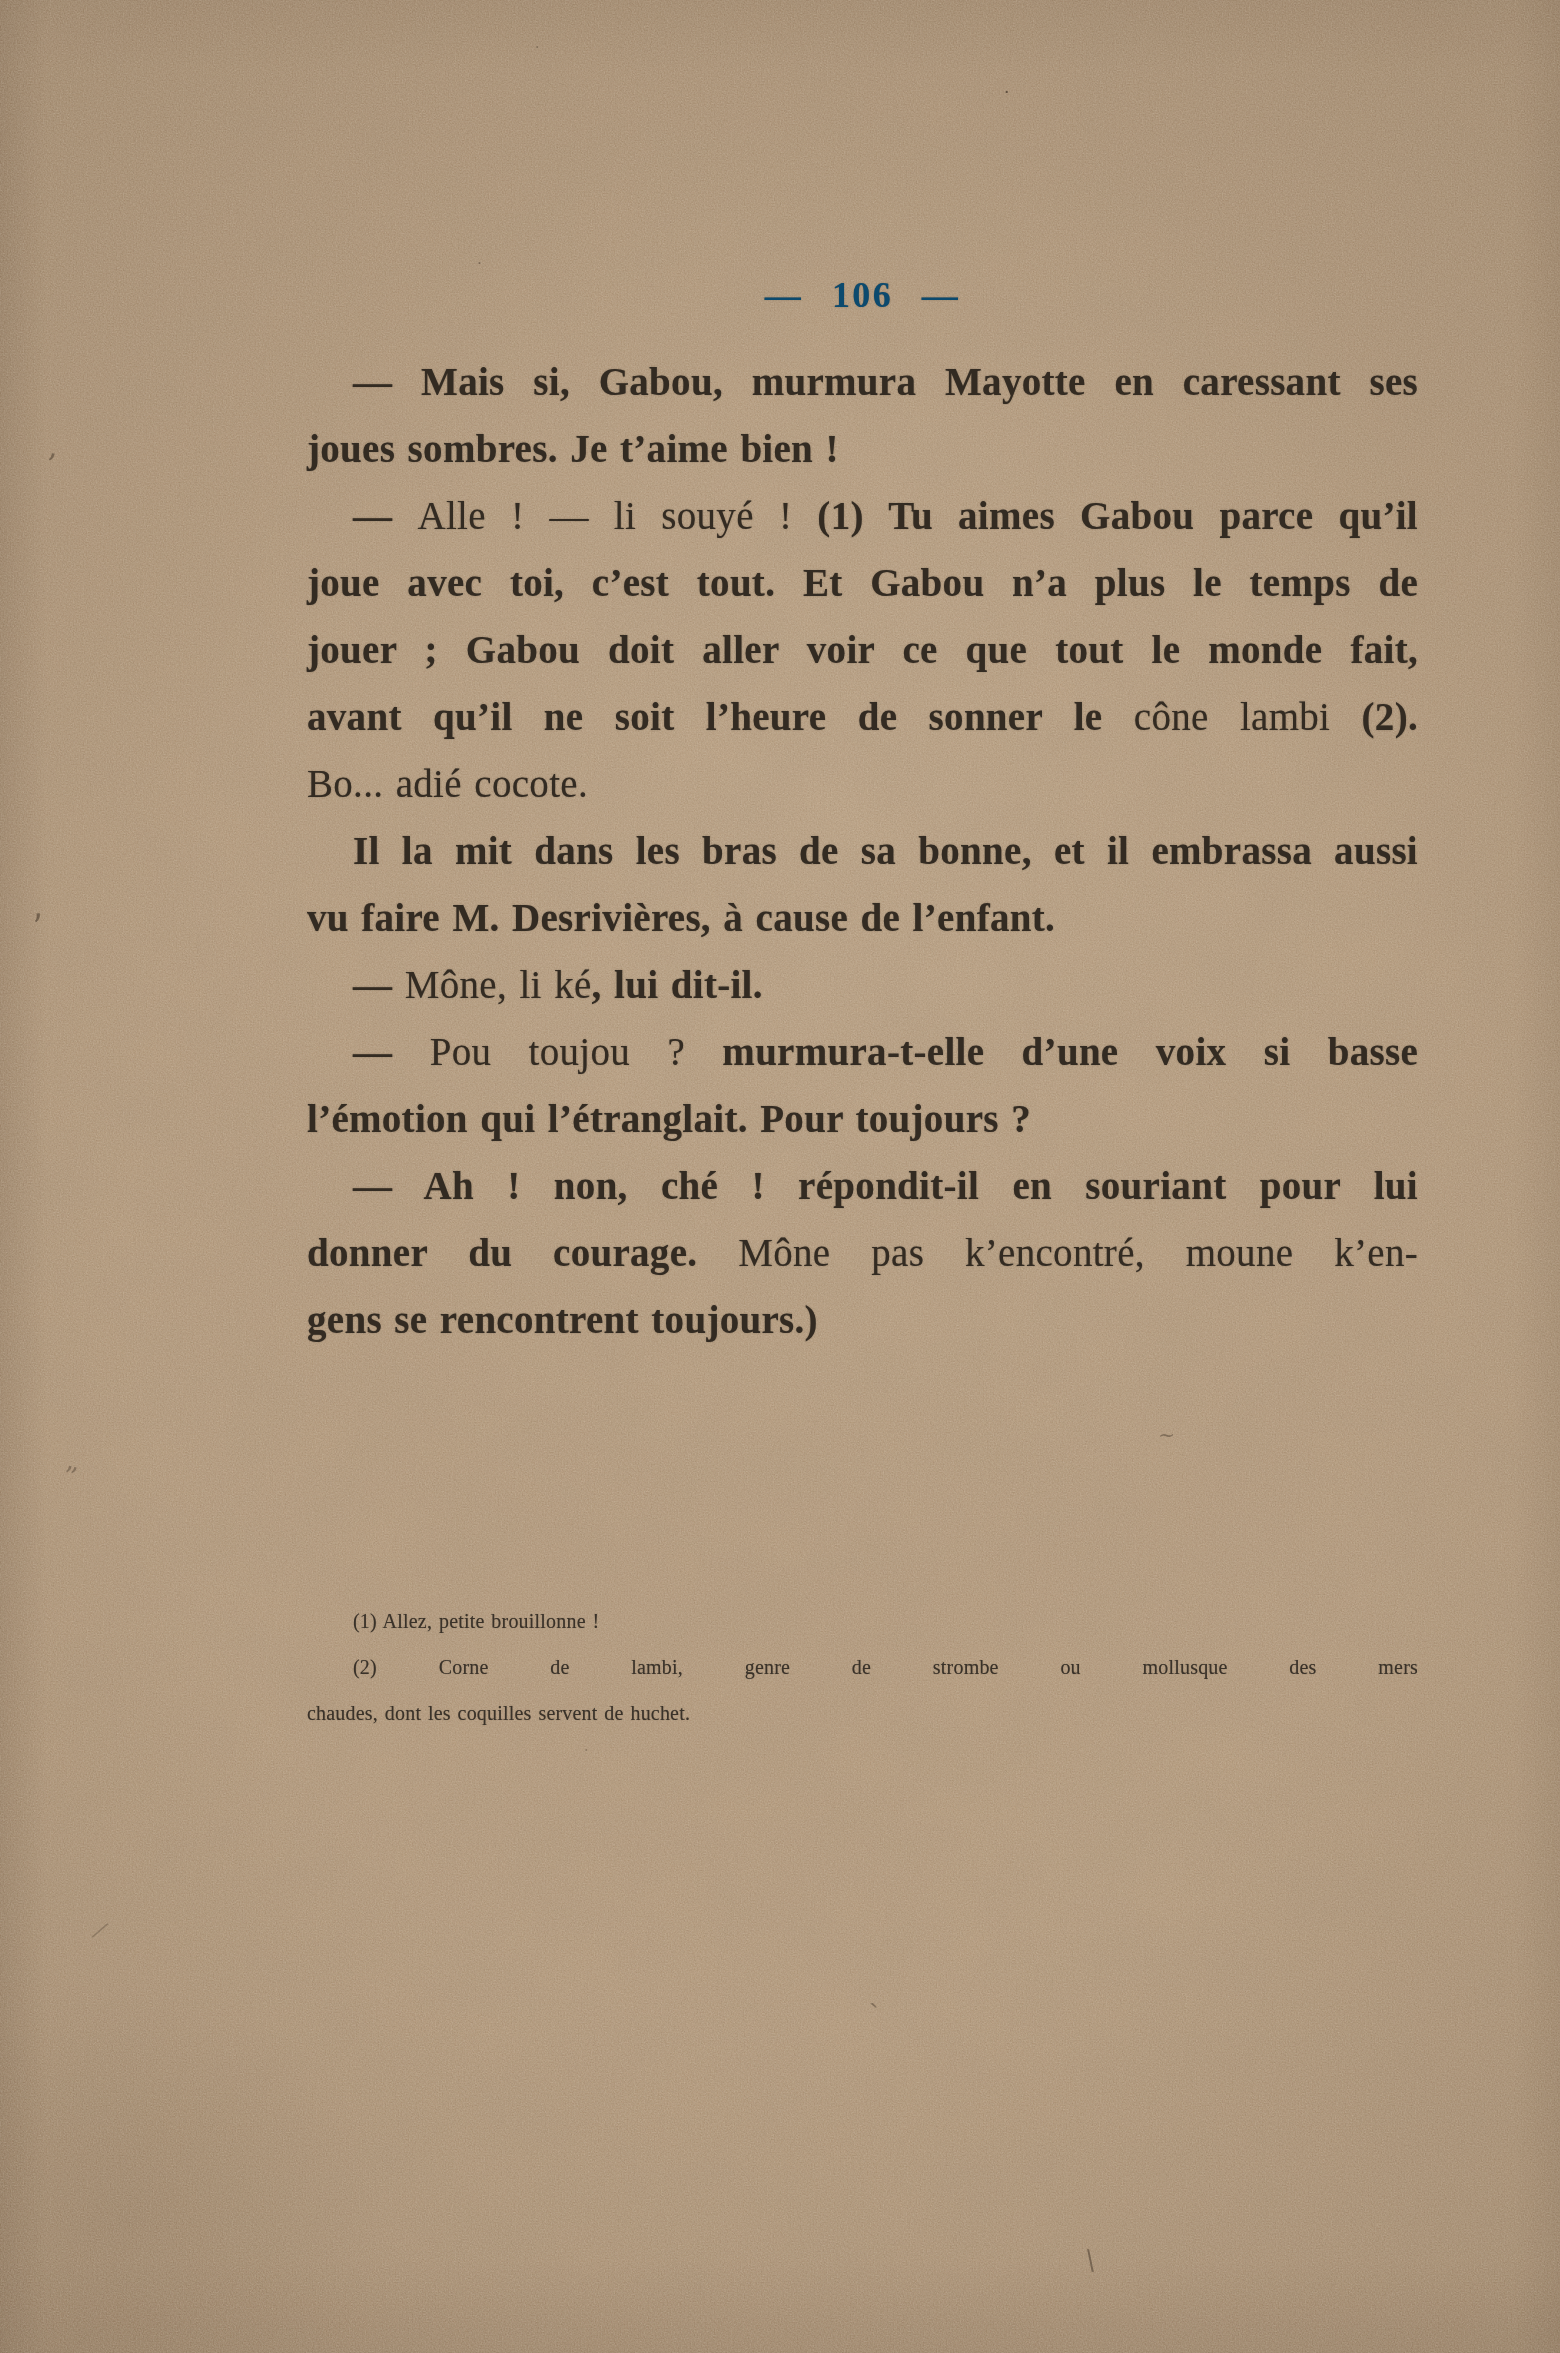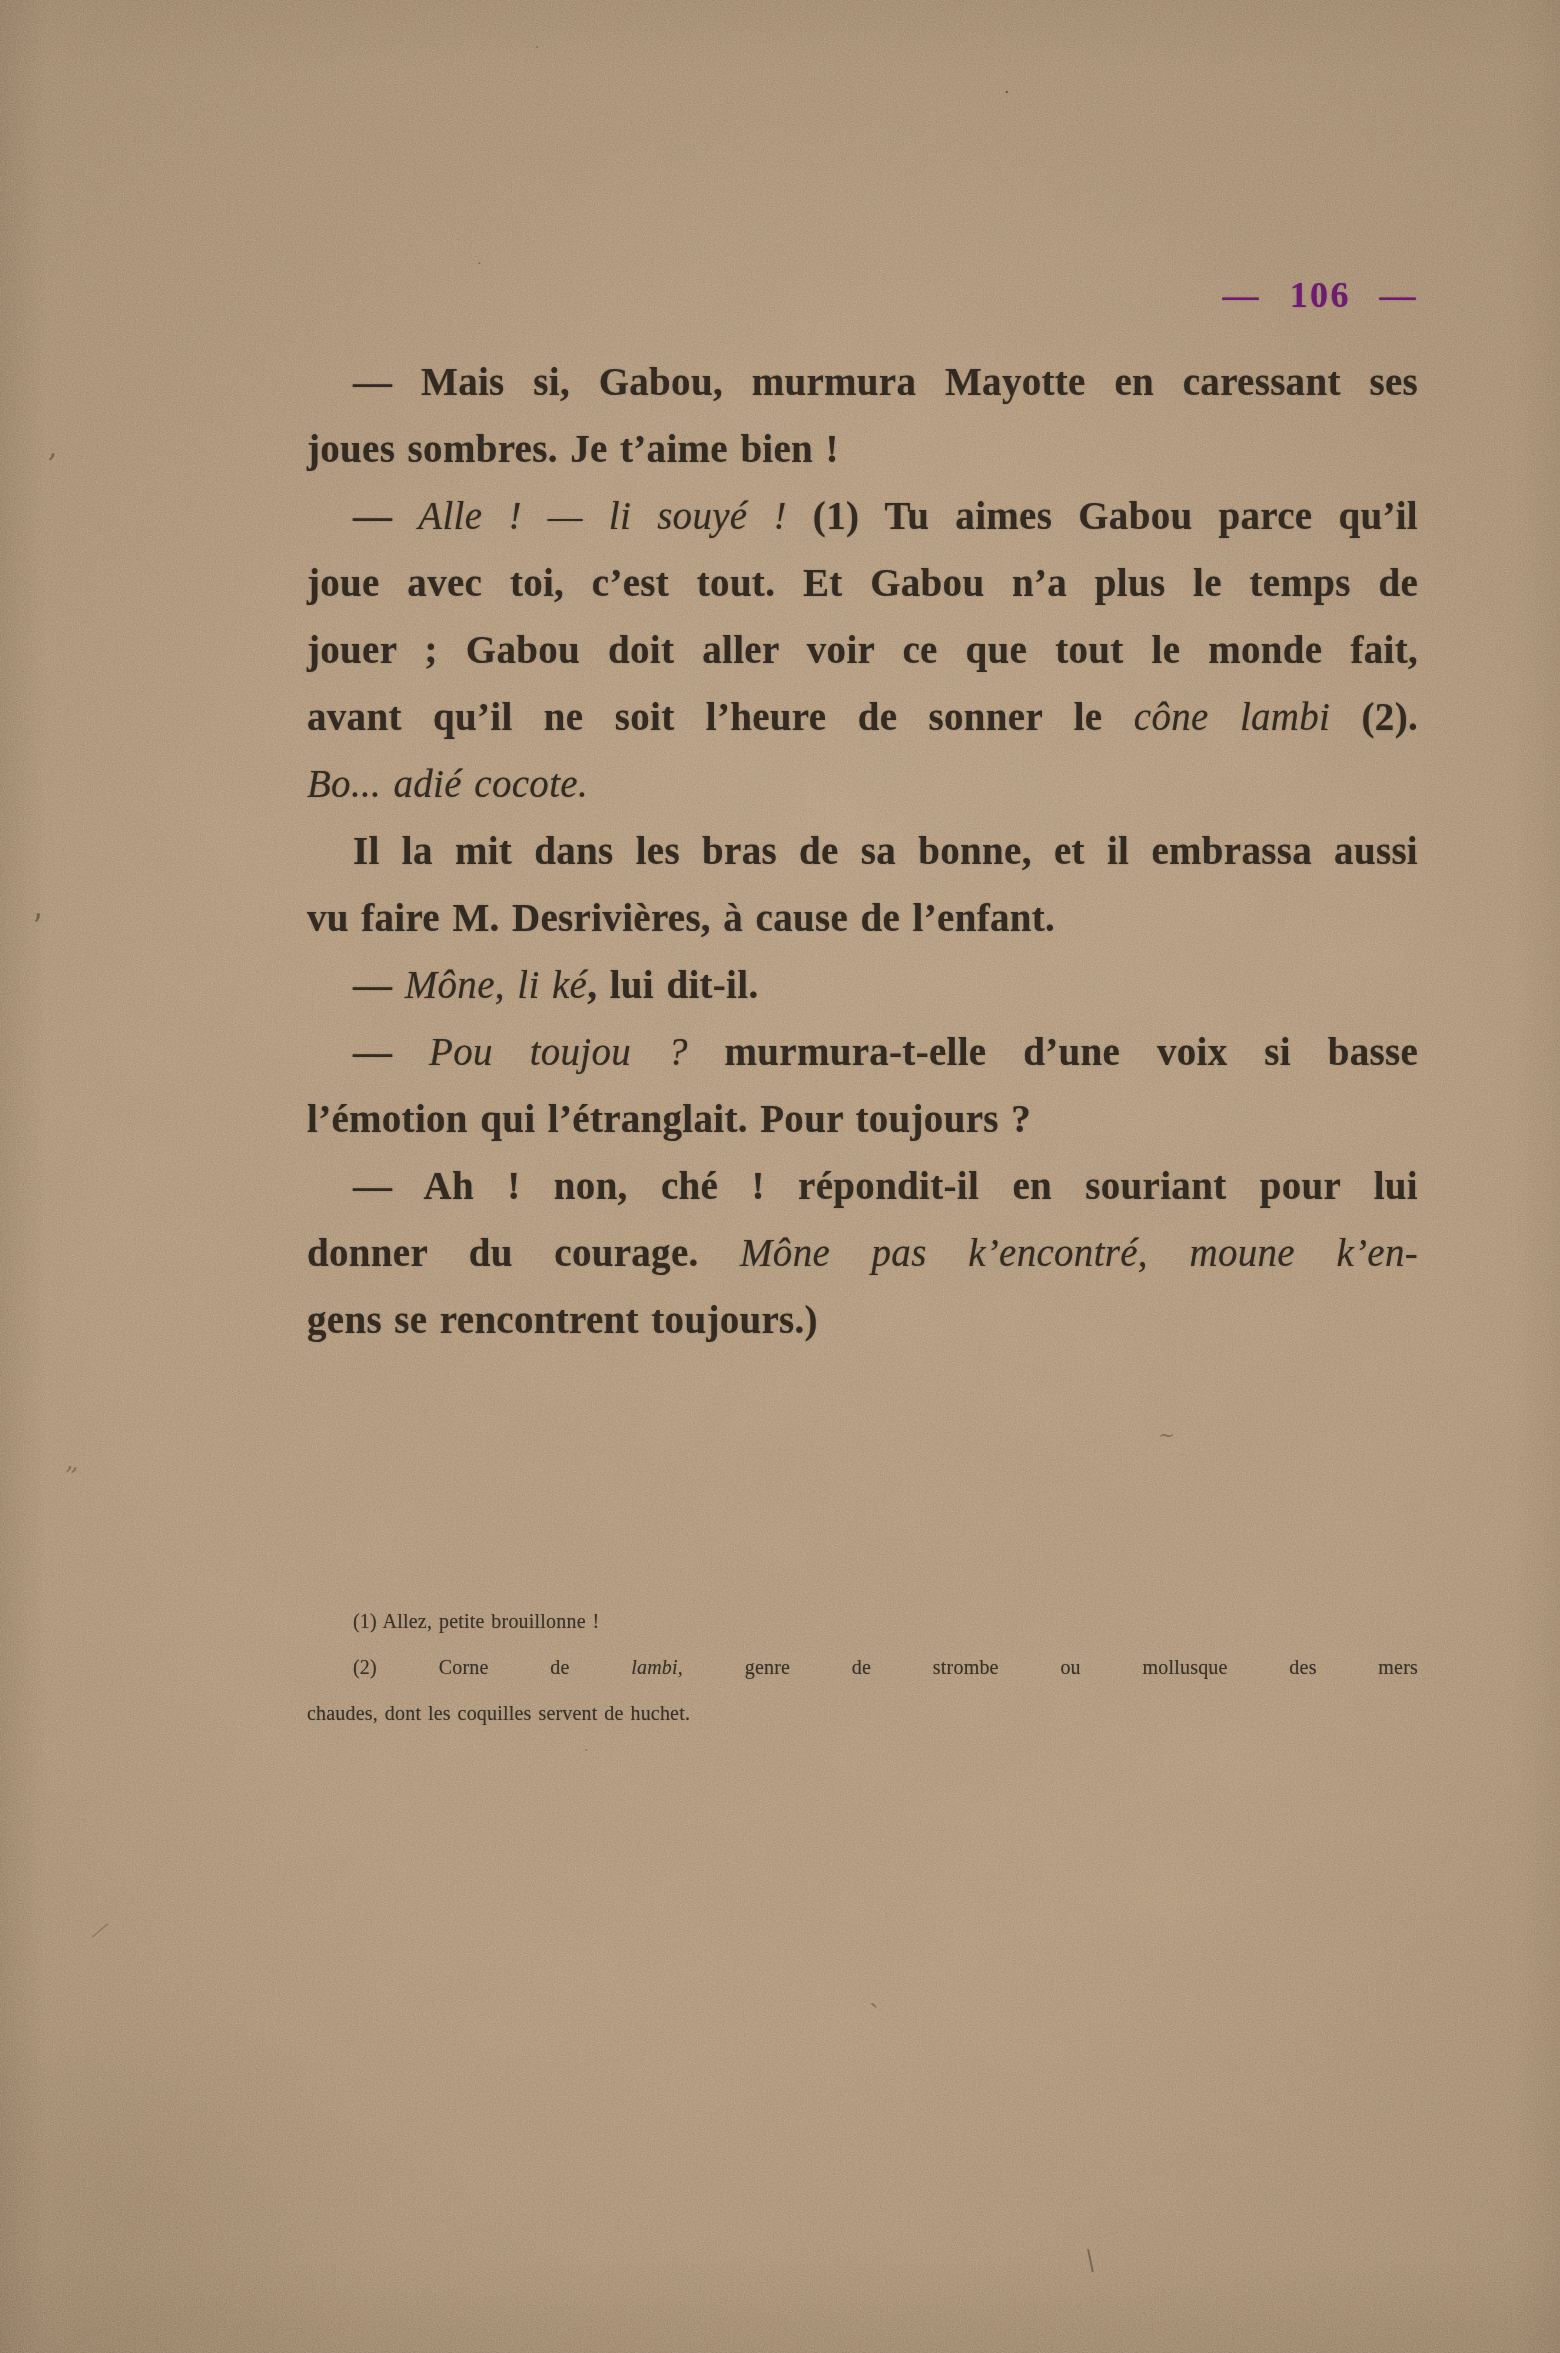--- a/index.html
+++ b/index.html
@@ -19,45 +19,45 @@
       radial-gradient(30% 16% at 70% 78%, rgba(200,175,140,0.07), rgba(200,175,140,0) 70%),
       linear-gradient(90deg, rgba(62,42,26,0.16), rgba(62,42,26,0) 3%),
       linear-gradient(270deg, rgba(62,42,26,0.11), rgba(62,42,26,0) 3%),
       linear-gradient(0deg, rgba(62,42,26,0.12), rgba(62,42,26,0) 4%),
       linear-gradient(180deg, rgba(62,42,26,0.07), rgba(62,42,26,0) 3%);
   }
   .texture { position:absolute; inset:0; width:100%; height:100%; pointer-events:none; }
 
   .page-header {
     position:absolute; top:272px; left:307px; width:1111px;
-    text-align:right;
+    text-align:center;
     font-size:36px; font-weight:700; line-height:47px;
     letter-spacing:2.4px; word-spacing:17.3px;
-    color:#701a75;
+    color:#0c4a6e;
     text-shadow:0 0 1.2px rgba(59,51,42,0.55);
   }
 
   .body-text {
     position:absolute; top:348px; left:307px; width:1111px;
     font-size:39px; font-weight:700; line-height:67px;
     color:#332b22;
     letter-spacing:0.3px; word-spacing:2.4px;
     text-shadow:0 0 1.3px rgba(47,39,30,0.5);
   }
   .footnotes {
     position:absolute; top:1598px; left:307px; width:1111px;
     font-size:20px; font-weight:400; line-height:46px;
     color:#3a3229;
     letter-spacing:0.2px; word-spacing:1.6px;
     text-shadow:0 0 0.9px rgba(58,50,41,0.45);
   }
   .line { text-align:justify; text-align-last:justify; white-space:normal; }
   .line.last { text-align-last:left; }
   .line.indent { text-indent:46px; }
-  .seg.it { font-style:italic; font-weight:400; }
+  .seg.it { font-weight:400; }
   .footnotes .seg.it { font-weight:400; }
 
   .speck {
     position:absolute; pointer-events:none;
     color:#433629; font-family:"DejaVu Serif", serif;
   }
 </style>
 </head>
 <body>
 

